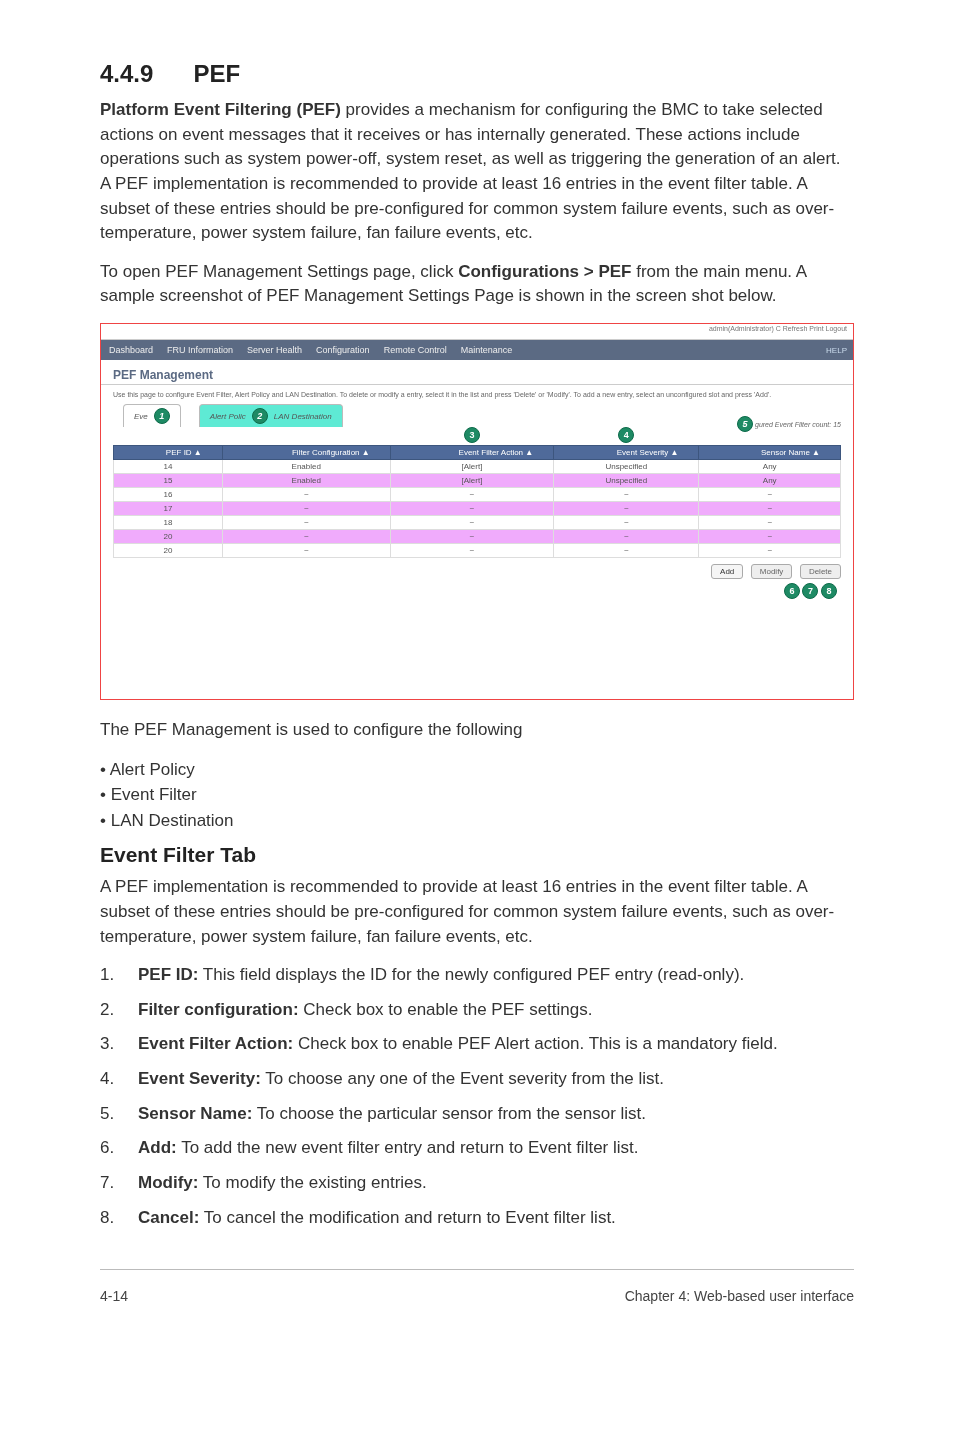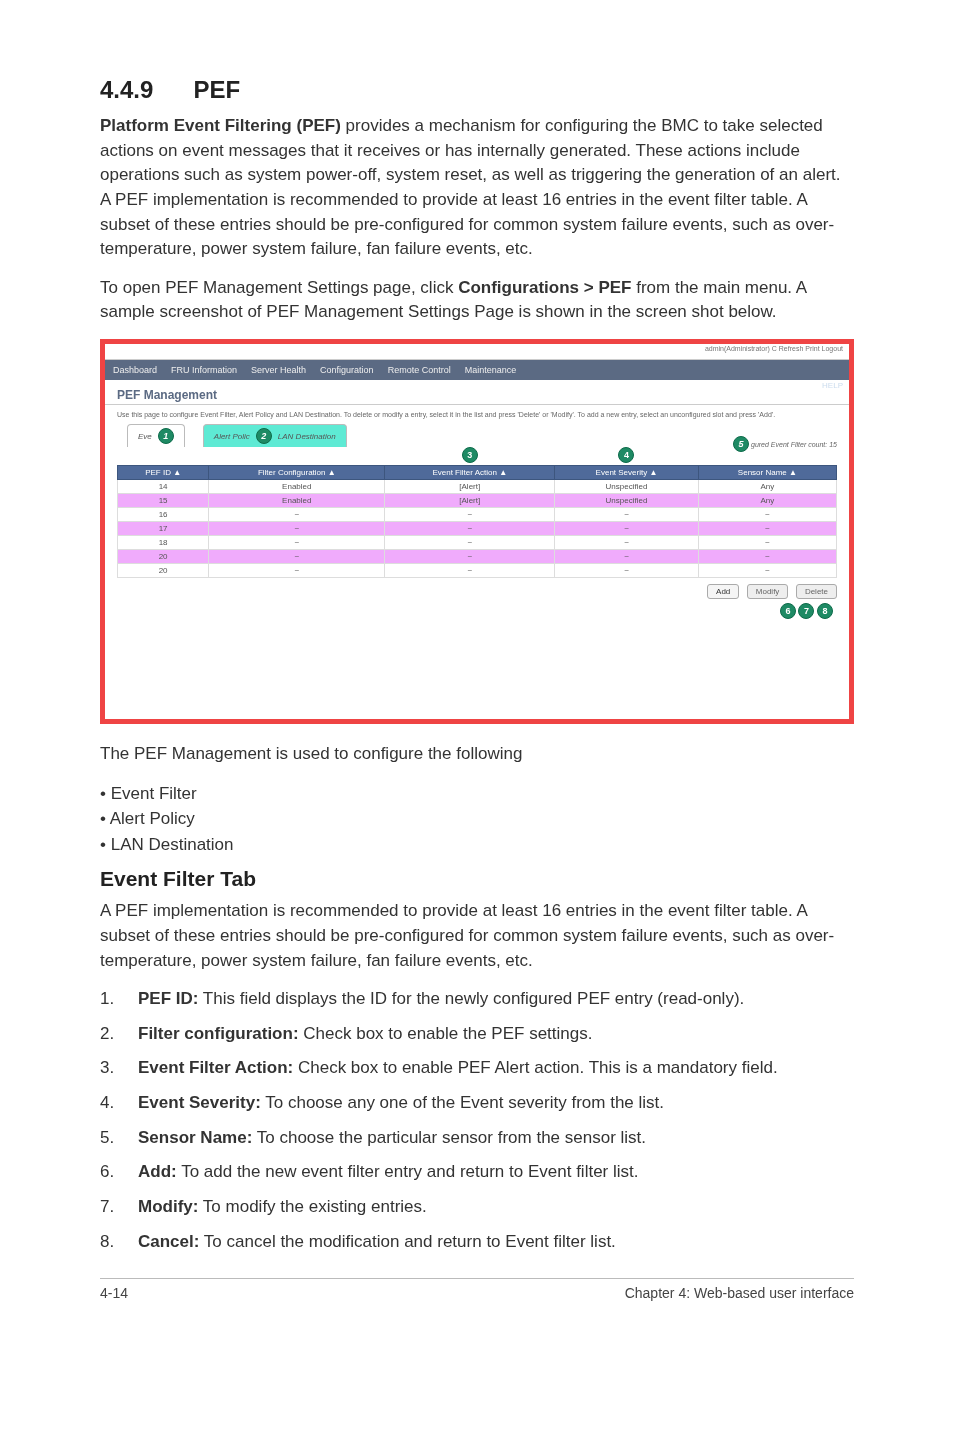--- a/index.html
+++ b/index.html
@@ -10,35 +10,35 @@
     color: #333;
     width: 954px;
   }
   .page {
     padding: 60px 100px 40px 100px;
   }
   h2.section-heading {
     font-size: 24px;
     font-weight: bold;
     color: #222;
-    margin: 16px 0 10px 0;
+    margin: 0 0 10px 0;
   }
   .section-number {
     display: inline-block;
     margin-right: 40px;
   }
   p.body {
     font-size: 17px;
     line-height: 1.45;
     color: #333;
     margin: 8px 0 14px 0;
   }
   strong { font-weight: bold; }
   .screenshot {
-    border: 5px solid #ef4444;
+    border: 1px solid #ef4444;
     margin: 10px 0 18px 0;
     font-size: 9px;
     color: #555;
     background:#fff;
     position:relative;
   }
   .ss-topbar {
     height:14px;
     background:#fff;
     border-bottom:1px solid #ccc;
@@ -52,21 +52,21 @@
     color:#eee;
     display:flex;
     align-items:center;
     font-size:9px;
     height:20px;
     padding:0 8px;
     gap:14px;
     position:relative;
   }
   .ss-menu .help{
-    position:absolute; right:6px; top:21px; color:#cde; font-size:8px;
+    position:absolute; right:6px; top:6px; color:#cde; font-size:8px;
   }
   .ss-title {
     font-size:12px;
     font-weight:bold;
     color:#5b6a83;
     padding:8px 12px 2px 12px;
   }
   .ss-hr { border-top:1px solid #ccc; margin:0 0 4px 0;}
   .ss-desc {
     font-size:7px;
@@ -116,22 +116,22 @@
   .ss-table {
     width: calc(100% - 24px);
     margin: 0 12px;
     border-collapse: collapse;
     font-size:8px;
   }
   .ss-table th {
     background:#4f6a9a;
     color:#fff;
     font-weight:normal;
-    padding:2px 4px;
-    text-align:center;
+    padding:2px 20px;
+    text-align:right;
     border:1px solid #3d567e;
     position:relative;
   }
   .ss-table td {
     padding:2px 4px;
     border:1px solid #ddd;
     text-align:center;
     color:#555;
   }
   .ss-table tr.alt td { background:#f0abfc;}
@@ -180,22 +180,22 @@
   ol.numbered > li {
     display:flex;
     margin-bottom:10px;
   }
   ol.numbered > li .num {
     width:38px;
     flex-shrink:0;
   }
   .footer {
     border-top:1px solid #bbb;
-    margin-top:24px;
-    padding-top:6px;
+    margin-top:39px;
+    padding-top:18px;
     display:flex;
     justify-content:space-between;
     font-size:14px;
     color:#444;
   }
   .tab-count-area{
     position:relative;
     flex:1;
   }
 </style>
@@ -328,22 +328,22 @@
         <span class="callout sm">7</span>
         <span class="callout sm">8</span>
       </div>
     </div>
     <div class="ss-spacer"></div>
   </div>
 
   <p class="body">The PEF Management is used to configure the following</p>
 
   <ul class="bullets">
+    <li>Alert Policy</li>
     <li>Event Filter</li>
-    <li>Alert Policy</li>
     <li>LAN Destination</li>
   </ul>
 
   <h3 class="subheading">Event Filter Tab</h3>
   <p class="body" style="margin-top:8px">A PEF implementation is recommended to provide at least 16 entries in the event filter table. A subset of these entries should be pre-configured for common system failure events, such as over-temperature, power system failure, fan failure events, etc.</p>
 
   <ol class="numbered">
     <li>
         <span class="num">1.</span>
         <span><strong>PEF ID:</strong><span> This field displays the ID for the newly configured PEF entry (read-only).</span></span>

